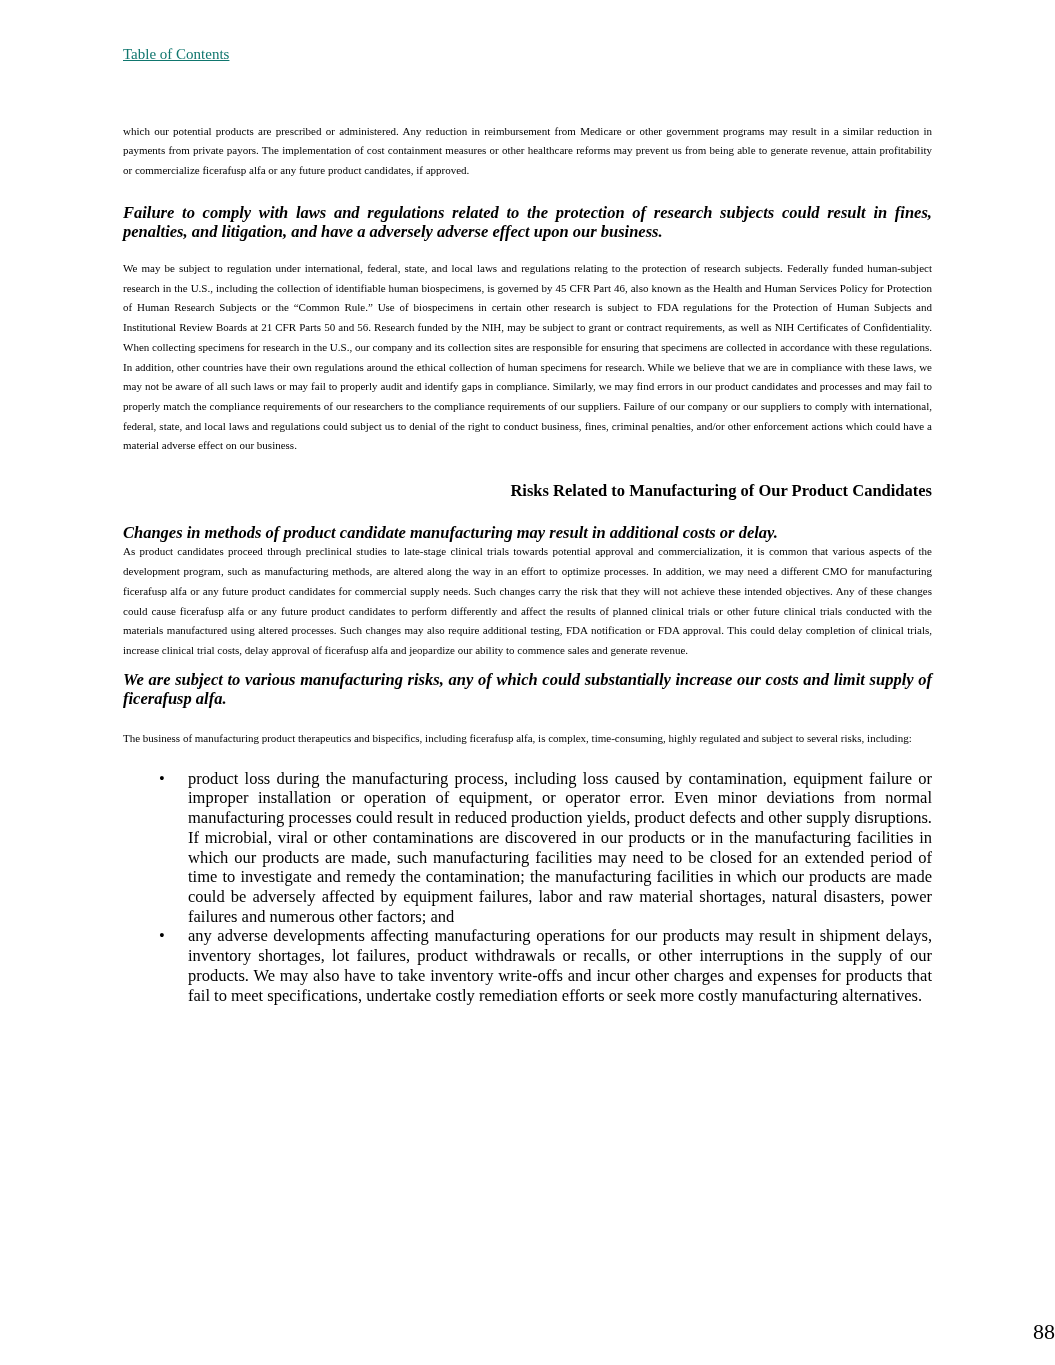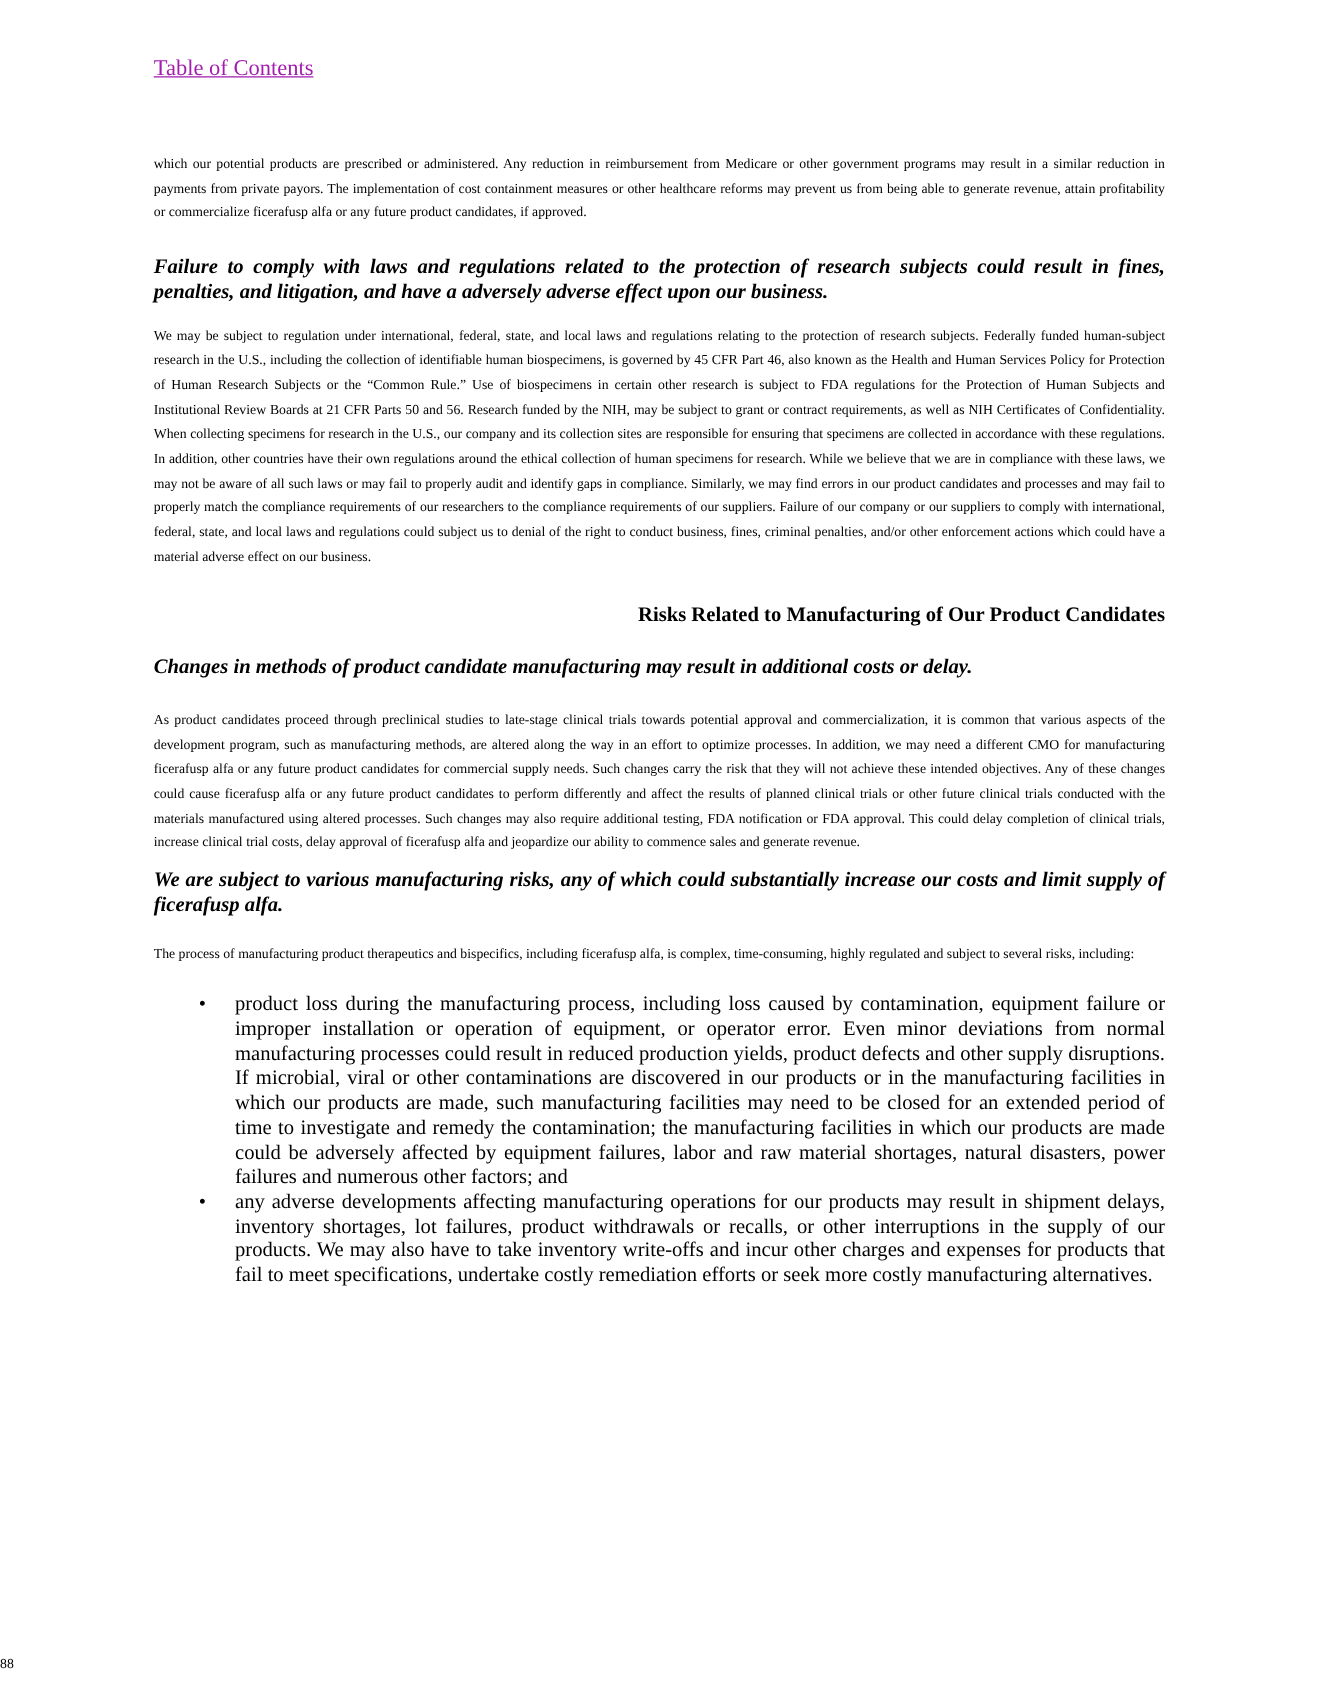--- a/index.html
+++ b/index.html
@@ -15,23 +15,23 @@
     overflow: hidden;
   }
   .page {
     position: relative;
     width: 1055px;
     height: 1365px;
     padding: 45px 123px 0 123px;
   }
   .toc-link {
     display: inline-block;
-    font-size: 18px;
+    font-size: 15px;
     line-height: 19.5px;
-    color: #a21caf;
+    color: #0f766e;
     text-decoration: underline;
     cursor: pointer;
   }
   .body-text {
     font-size: 11px;
     line-height: 19.7px;
     text-align: justify;
   }
   .para-1 { margin-top: 57px; }
   .risk-heading {
@@ -44,21 +44,21 @@
   .risk-heading-1 { margin-top: 22px; }
   .para-2 { margin-top: 17px; }
   .section-heading {
     font-size: 16.5px;
     line-height: 19.7px;
     font-weight: bold;
     margin-top: 25px;
     text-align: right;
   }
   .risk-heading-2 { margin-top: 22px; }
-  .para-3 { margin-top: 24px; }
+  .para-3 { }
   .risk-heading-3 { margin-top: 9px; }
   .para-4 { margin-top: 20px; }
   .bullet-list {
     list-style: none;
     margin-top: 20px;
   }
   .bullet-item {
     position: relative;
     padding-left: 65px;
     font-size: 16.5px;
@@ -68,22 +68,22 @@
   .bullet-marker {
     position: absolute;
     left: 36px;
     top: 0;
   }
   .page-number {
     position: absolute;
     left: 0;
     right: 0;
     bottom: 23px;
-    text-align: left;
-    font-size: 11px;
+    text-align: right;
+    font-size: 22px;
     line-height: 19.7px;
   }
 </style>
 </head>
 <body>
 
 <div class="page">
 
   <a href="#" class="toc-link">Table of Contents</a>
 
@@ -94,21 +94,21 @@
   <p class="body-text para-2">We may be subject to regulation under international, federal, state, and local laws and regulations relating to the protection of research subjects. Federally funded human-subject research in the U.S., including the collection of identifiable human biospecimens, is governed by 45 CFR Part 46, also known as the Health and Human Services Policy for Protection of Human Research Subjects or the “Common Rule.” Use of biospecimens in certain other research is subject to FDA regulations for the Protection of Human Subjects and Institutional Review Boards at 21 CFR Parts 50 and 56. Research funded by the NIH, may be subject to grant or contract requirements, as well as NIH Certificates of Confidentiality. When collecting specimens for research in the U.S., our company and its collection sites are responsible for ensuring that specimens are collected in accordance with these regulations. In addition, other countries have their own regulations around the ethical collection of human specimens for research. While we believe that we are in compliance with these laws, we may not be aware of all such laws or may fail to properly audit and identify gaps in compliance. Similarly, we may find errors in our product candidates and processes and may fail to properly match the compliance requirements of our researchers to the compliance requirements of our suppliers. Failure of our company or our suppliers to comply with international, federal, state, and local laws and regulations could subject us to denial of the right to conduct business, fines, criminal penalties, and/or other enforcement actions which could have a material adverse effect on our business.</p>
 
   <h2 class="section-heading">Risks Related to Manufacturing of Our Product Candidates</h2>
 
   <h3 class="risk-heading risk-heading-2">Changes in methods of product candidate manufacturing may result in additional costs or delay.</h3>
 
   <p class="body-text para-3">As product candidates proceed through preclinical studies to late-stage clinical trials towards potential approval and commercialization, it is common that various aspects of the development program, such as manufacturing methods, are altered along the way in an effort to optimize processes. In addition, we may need a different CMO for manufacturing ficerafusp alfa or any future product candidates for commercial supply needs. Such changes carry the risk that they will not achieve these intended objectives. Any of these changes could cause ficerafusp alfa or any future product candidates to perform differently and affect the results of planned clinical trials or other future clinical trials conducted with the materials manufactured using altered processes. Such changes may also require additional testing, FDA notification or FDA approval. This could delay completion of clinical trials, increase clinical trial costs, delay approval of ficerafusp alfa and jeopardize our ability to commence sales and generate revenue.</p>
 
   <h3 class="risk-heading risk-heading-3">We are subject to various manufacturing risks, any of which could substantially increase our costs and limit supply of ficerafusp alfa.</h3>
 
-  <p class="body-text para-4">The process of manufacturing product therapeutics and bispecifics, including ficerafusp alfa, is complex, time-consuming, highly regulated and subject to several risks, including:</p>
+  <p class="body-text para-4">The business of manufacturing product therapeutics and bispecifics, including ficerafusp alfa, is complex, time-consuming, highly regulated and subject to several risks, including:</p>
 
   <ul class="bullet-list">
     <li class="bullet-item">
       <span class="bullet-marker">•</span>
       <span>product loss during the manufacturing process, including loss caused by contamination, equipment failure or improper installation or operation of equipment, or operator error. Even minor deviations from normal manufacturing processes could result in reduced production yields, product defects and other supply disruptions. If microbial, viral or other contaminations are discovered in our products or in the manufacturing facilities in which our products are made, such manufacturing facilities may need to be closed for an extended period of time to investigate and remedy the contamination; the manufacturing facilities in which our products are made could be adversely affected by equipment failures, labor and raw material shortages, natural disasters, power failures and numerous other factors; and</span>
     </li>
     <li class="bullet-item">
       <span class="bullet-marker">•</span>
       <span>any adverse developments affecting manufacturing operations for our products may result in shipment delays, inventory shortages, lot failures, product withdrawals or recalls, or other interruptions in the supply of our products. We may also have to take inventory write-offs and incur other charges and expenses for products that fail to meet specifications, undertake costly remediation efforts or seek more costly manufacturing alternatives.</span>
     </li>

